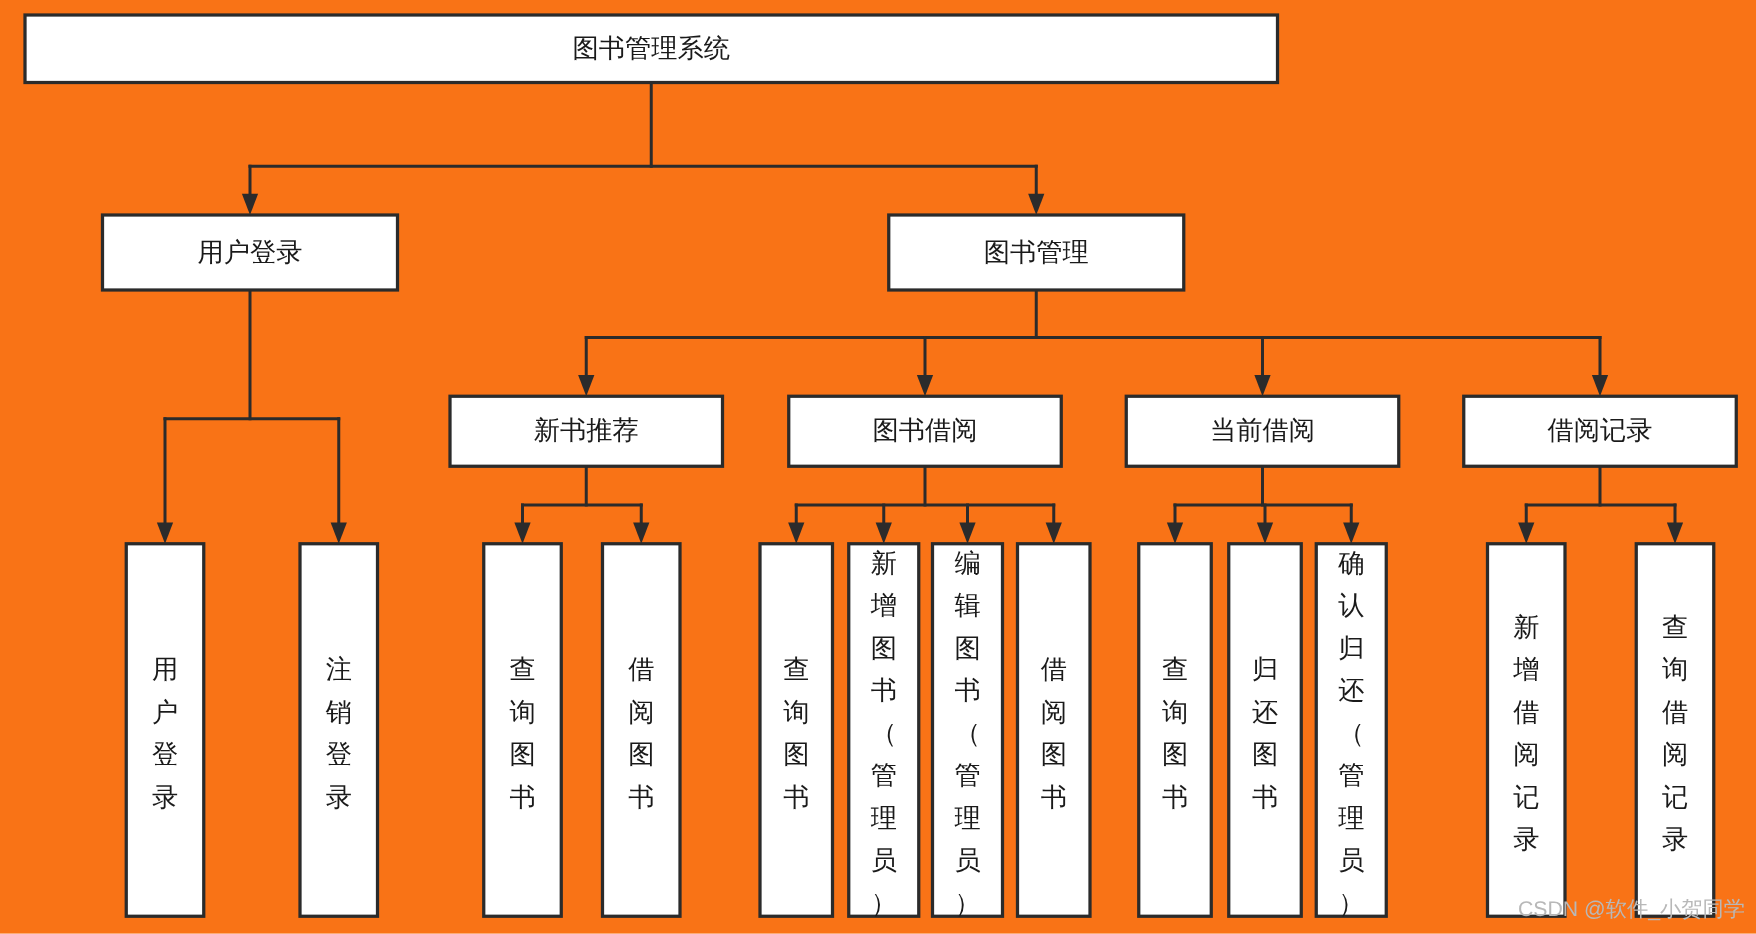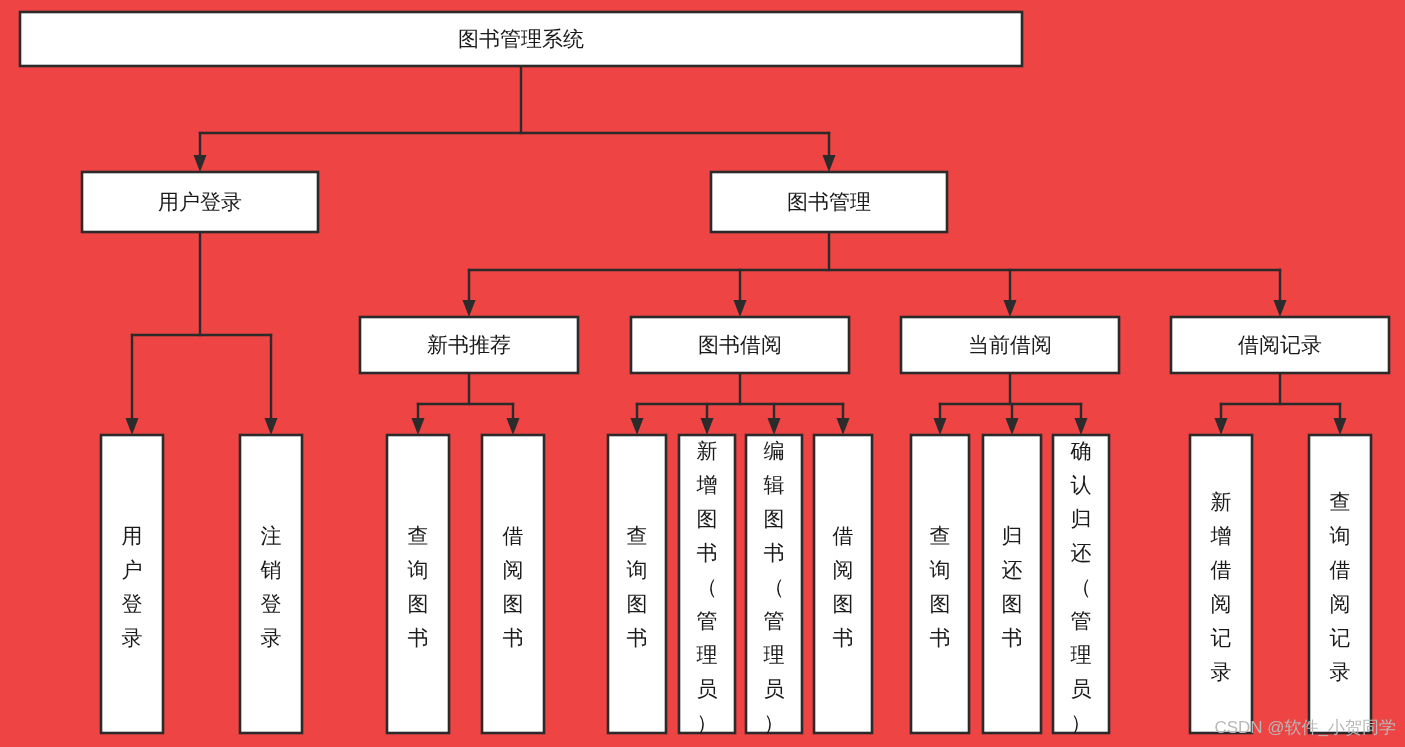--- a/index.html
+++ b/index.html
@@ -7,21 +7,21 @@
     padding: 0;
     background: #ffffff;
   }
   body {
     font-family: "Liberation Sans", "DejaVu Sans", sans-serif;
   }
   #diagram-root {
     position: relative;
     width: 1405px;
     height: 747px;
-    background: #ef4444;
+    background: #f97316;
     overflow: hidden;
   }
   svg#tree-svg {
     position: absolute;
     left: 0;
     top: 0;
     width: 1405px;
     height: 747px;
     display: block;
   }

